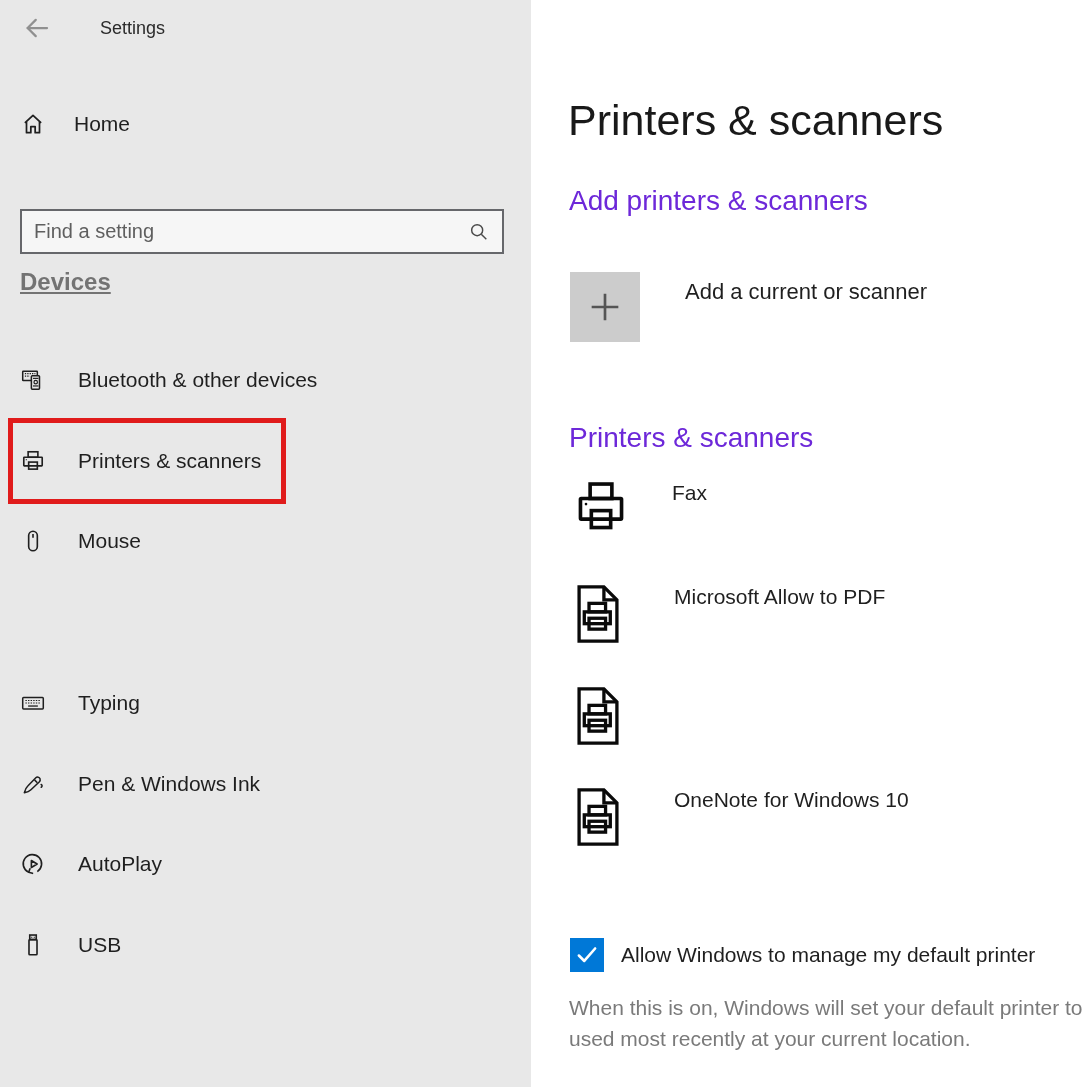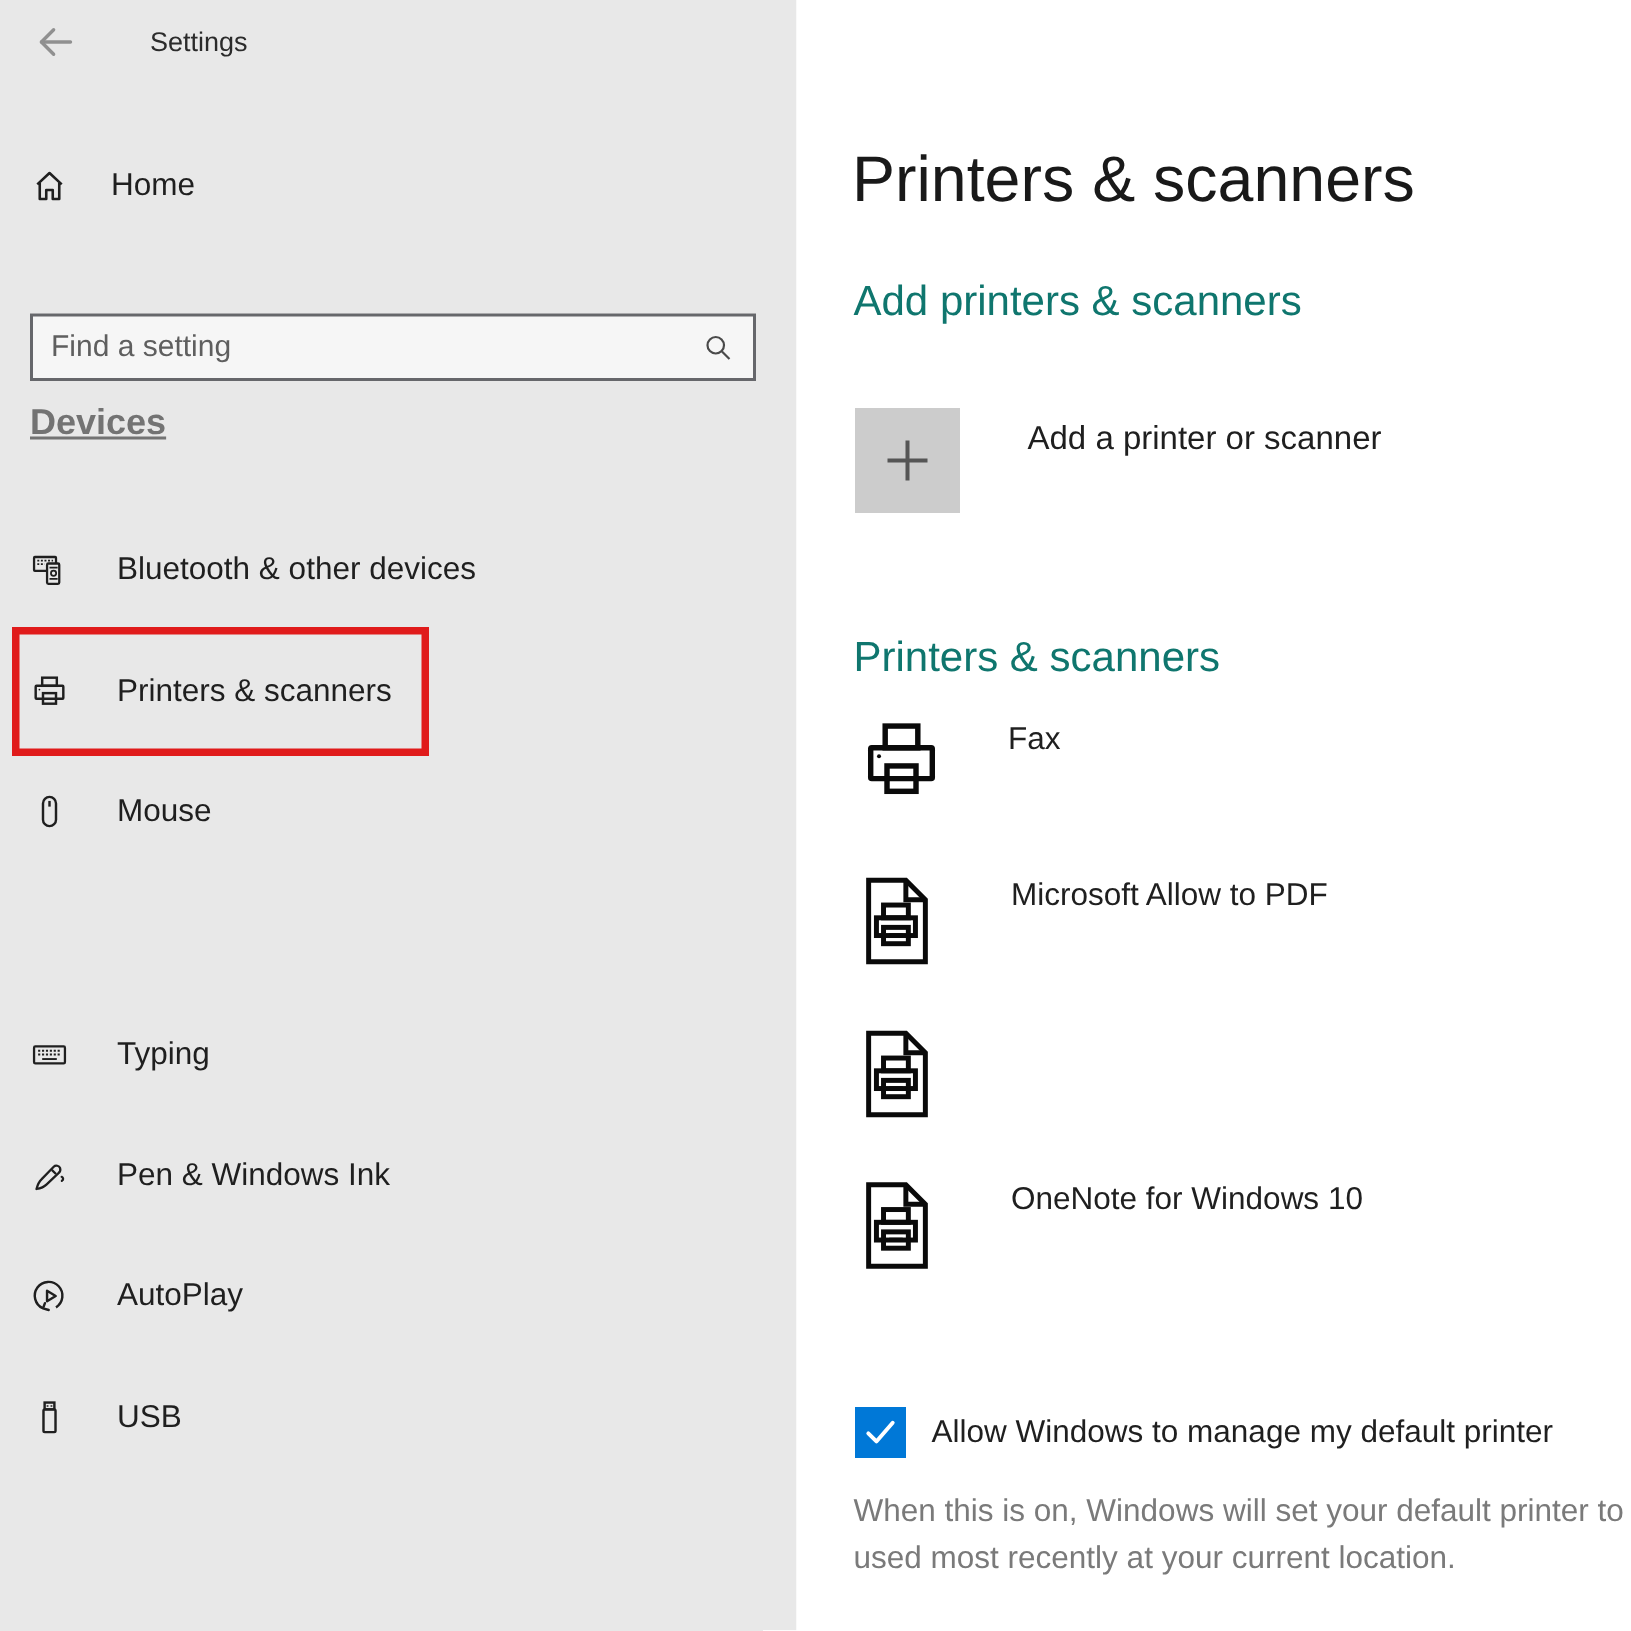--- a/index.html
+++ b/index.html
@@ -19,21 +19,21 @@
   .search-glyph { width: 22px; height: 22px; margin-right: 12px; flex: 0 0 auto; }
   .section-heading { position: absolute; left: 20px; top: 268px; font-size: 24px; font-weight: bold; color: #737373; text-decoration: underline; }
   .nav-row { position: absolute; left: 20px; width: 480px; height: 40px; display: flex; align-items: center; gap: 32px; cursor: pointer; }
   .nav-row .nav-icon { width: 26px; height: 26px; flex: 0 0 auto; display: flex; align-items: center; justify-content: center; }
   .nav-row .nav-label { font-size: 21px; color: #1f1f1f; }
   .highlight-box { position: absolute; left: 8px; top: 418px; width: 278px; height: 86px; border: 5px solid #e01b1b; pointer-events: none; z-index: 5; }
 
   
   .main { position: absolute; left: 531px; top: 0; width: 556px; height: 1087px; background: #ffffff; }
   .page-title { position: absolute; left: 37px; top: 96px; font-size: 43px; font-weight: 300; color: #191919; white-space: nowrap; }
-  .h2 { font-size: 28px; font-weight: 400; color: #0f766e; white-space: nowrap; }
+  .h2 { font-size: 28px; font-weight: 400; color: #6d28d9; white-space: nowrap; }
   .add-heading { position: absolute; left: 38px; top: 185px; }
   .add-row { position: absolute; left: 39px; top: 272px; display: flex; align-items: flex-start; gap: 45px; cursor: pointer; }
   .add-square { width: 70px; height: 70px; background: #cccccc; display: flex; align-items: center; justify-content: center; }
   .add-label { font-size: 22px; margin-top: 7px; white-space: nowrap; }
   .printers-heading { position: absolute; left: 38px; top: 422px; }
   .printer-row { position: absolute; left: 41px; display: flex; align-items: flex-start; gap: 50px; cursor: pointer; }
   .printer-row .big-icon { flex: 0 0 auto; }
   .printer-name { font-size: 21px; margin-top: 4px; white-space: nowrap; }
   .fax-gap { gap: 42px; }
 
@@ -177,21 +177,21 @@
     <div class="h2 add-heading">Add printers &amp; scanners</div>
 
     <div class="add-row">
       <div class="add-square">
         <span>
           <svg width="40" height="40" viewBox="0 0 24 24" fill="none" stroke="#555555" stroke-width="1.6">
             <path d="M12 4 V20 M4 12 H20"></path>
           </svg>
         </span>
       </div>
-      <div class="add-label">Add a printer or scanner</div>
+      <div class="add-label">Add a current or scanner</div>
     </div>
 
     <div class="h2 printers-heading">Printers &amp; scanners</div>
 
     <div class="printer-row fax-gap" style="top:477px">
       <span class="big-icon">
         <svg width="58" height="60" viewBox="0 0 24 24" fill="none" stroke="#0a0a0a" stroke-width="1.5">
           <rect x="7.5" y="2.5" width="9" height="6"></rect>
           <rect x="3.5" y="8.5" width="17" height="8.5" rx="0.3"></rect>
           <rect x="8" y="13.5" width="8" height="7"></rect>

